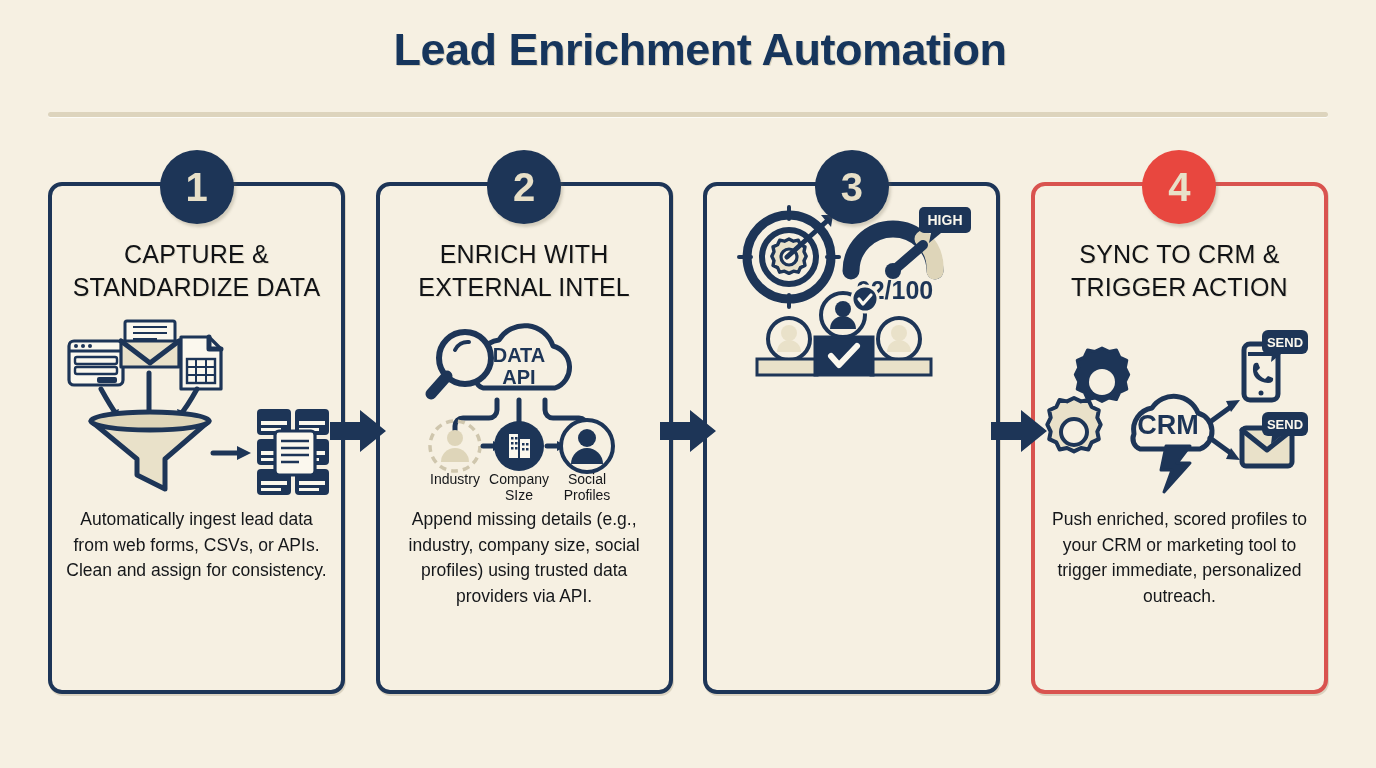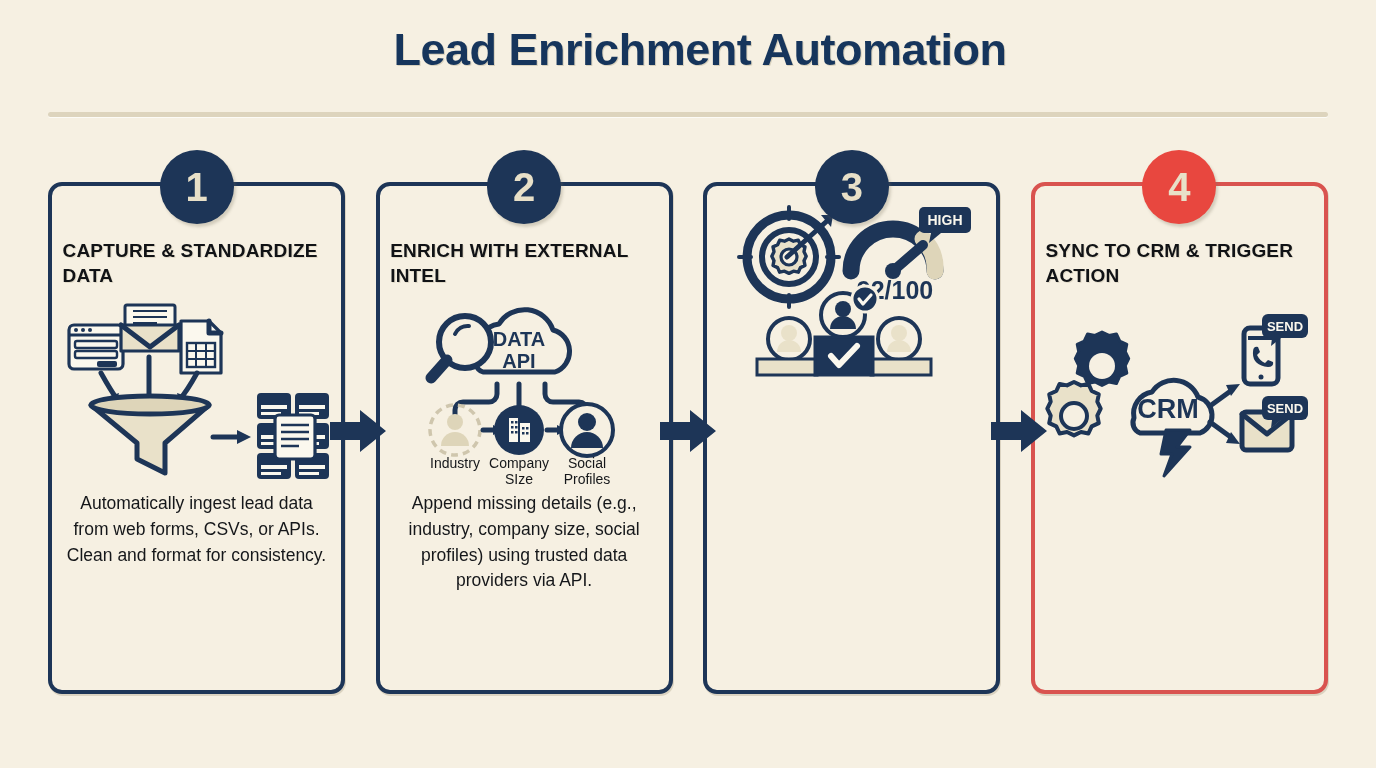--- a/index.html
+++ b/index.html
@@ -81,22 +81,23 @@
     align-items: center;
     justify-content: center;
     box-shadow: 2px 3px 3px rgba(120,110,90,0.28);
     font-family: "Liberation Sans", sans-serif;
   }
   .step-badge.accent-red { background: #e8473f; }
 
   .step-heading {
     margin-top: 52px;
     width: 268px;
-    font-size: 19px;
-    font-weight: bold;
+    text-align: center;
+    font-size: 25px;
+    font-weight: normal;
     line-height: 1.32;
     letter-spacing: 0.2px;
     color: #111316;
     text-transform: uppercase;
     text-shadow: 1px 1px 0 rgba(190,180,155,0.35);
   }
 
   .step-art {
     margin-top: 10px;
     width: 280px;
@@ -209,21 +210,21 @@
             <rect x="200" y="171" width="20" height="3" class="white"></rect>
           <rect x="234" y="152" width="34" height="26" rx="4" class="nv"></rect>
           <rect x="238" y="164" width="26" height="4" class="white"></rect>
             <rect x="238" y="171" width="20" height="3" class="white"></rect>
           <rect x="214" y="114" width="40" height="44" rx="4" class="white" stroke="#1d3557" stroke-width="3.2"></rect>
           <path d="M220 124 h28 M220 131 h28 M220 138 h28 M220 145 h18" stroke="#1d3557" stroke-width="2.4"></path>
         </g>
       </svg>
     </div>
 
-    <div class="step-body">Automatically ingest lead data from web forms, CSVs, or APIs. Clean and format for consistency.</div>
+    <div class="step-body">Automatically ingest lead data from web forms, CSVs, or APIs. Clean and assign for consistency.</div>
   </div>
 
   <div class="step-card">
     <div class="step-badge">2</div>
     <div class="step-heading">ENRICH WITH EXTERNAL INTEL</div>
 
     <div class="step-art">
       <svg width="250" height="198" viewBox="0 0 250 198">
 
         <g>
@@ -394,20 +395,21 @@
           <path d="M192 108 L217 128 L242 108" class="nvs" stroke-width="4.5"></path>
         </g>
         <g>
           <rect x="212" y="90" width="46" height="24" rx="6" class="nv"></rect>
           <path d="M222 114 l-1 8 l10 -8 z" class="nv"></path>
         </g>
         <text x="235" y="107" text-anchor="middle" font-family="&quot;Liberation Sans&quot;, sans-serif" font-size="13" font-weight="bold" fill="#fbf8ee">SEND</text>
       </svg>
     </div>
 
+    <div class="step-body">Push enriched, scored profiles to your CRM or marketing tool to trigger immediate, personalized outreach.</div>
   </div>
 
 </div>
 
 <div class="connector" style="left:330px;">
   <svg width="58" height="46" viewBox="0 0 58 46">
     <path d="M0 14 h30 v-12 l26 21 l-26 21 v-12 h-30 z" class="nv"></path>
   </svg>
 </div>
 <div class="connector" style="left:660px;">

